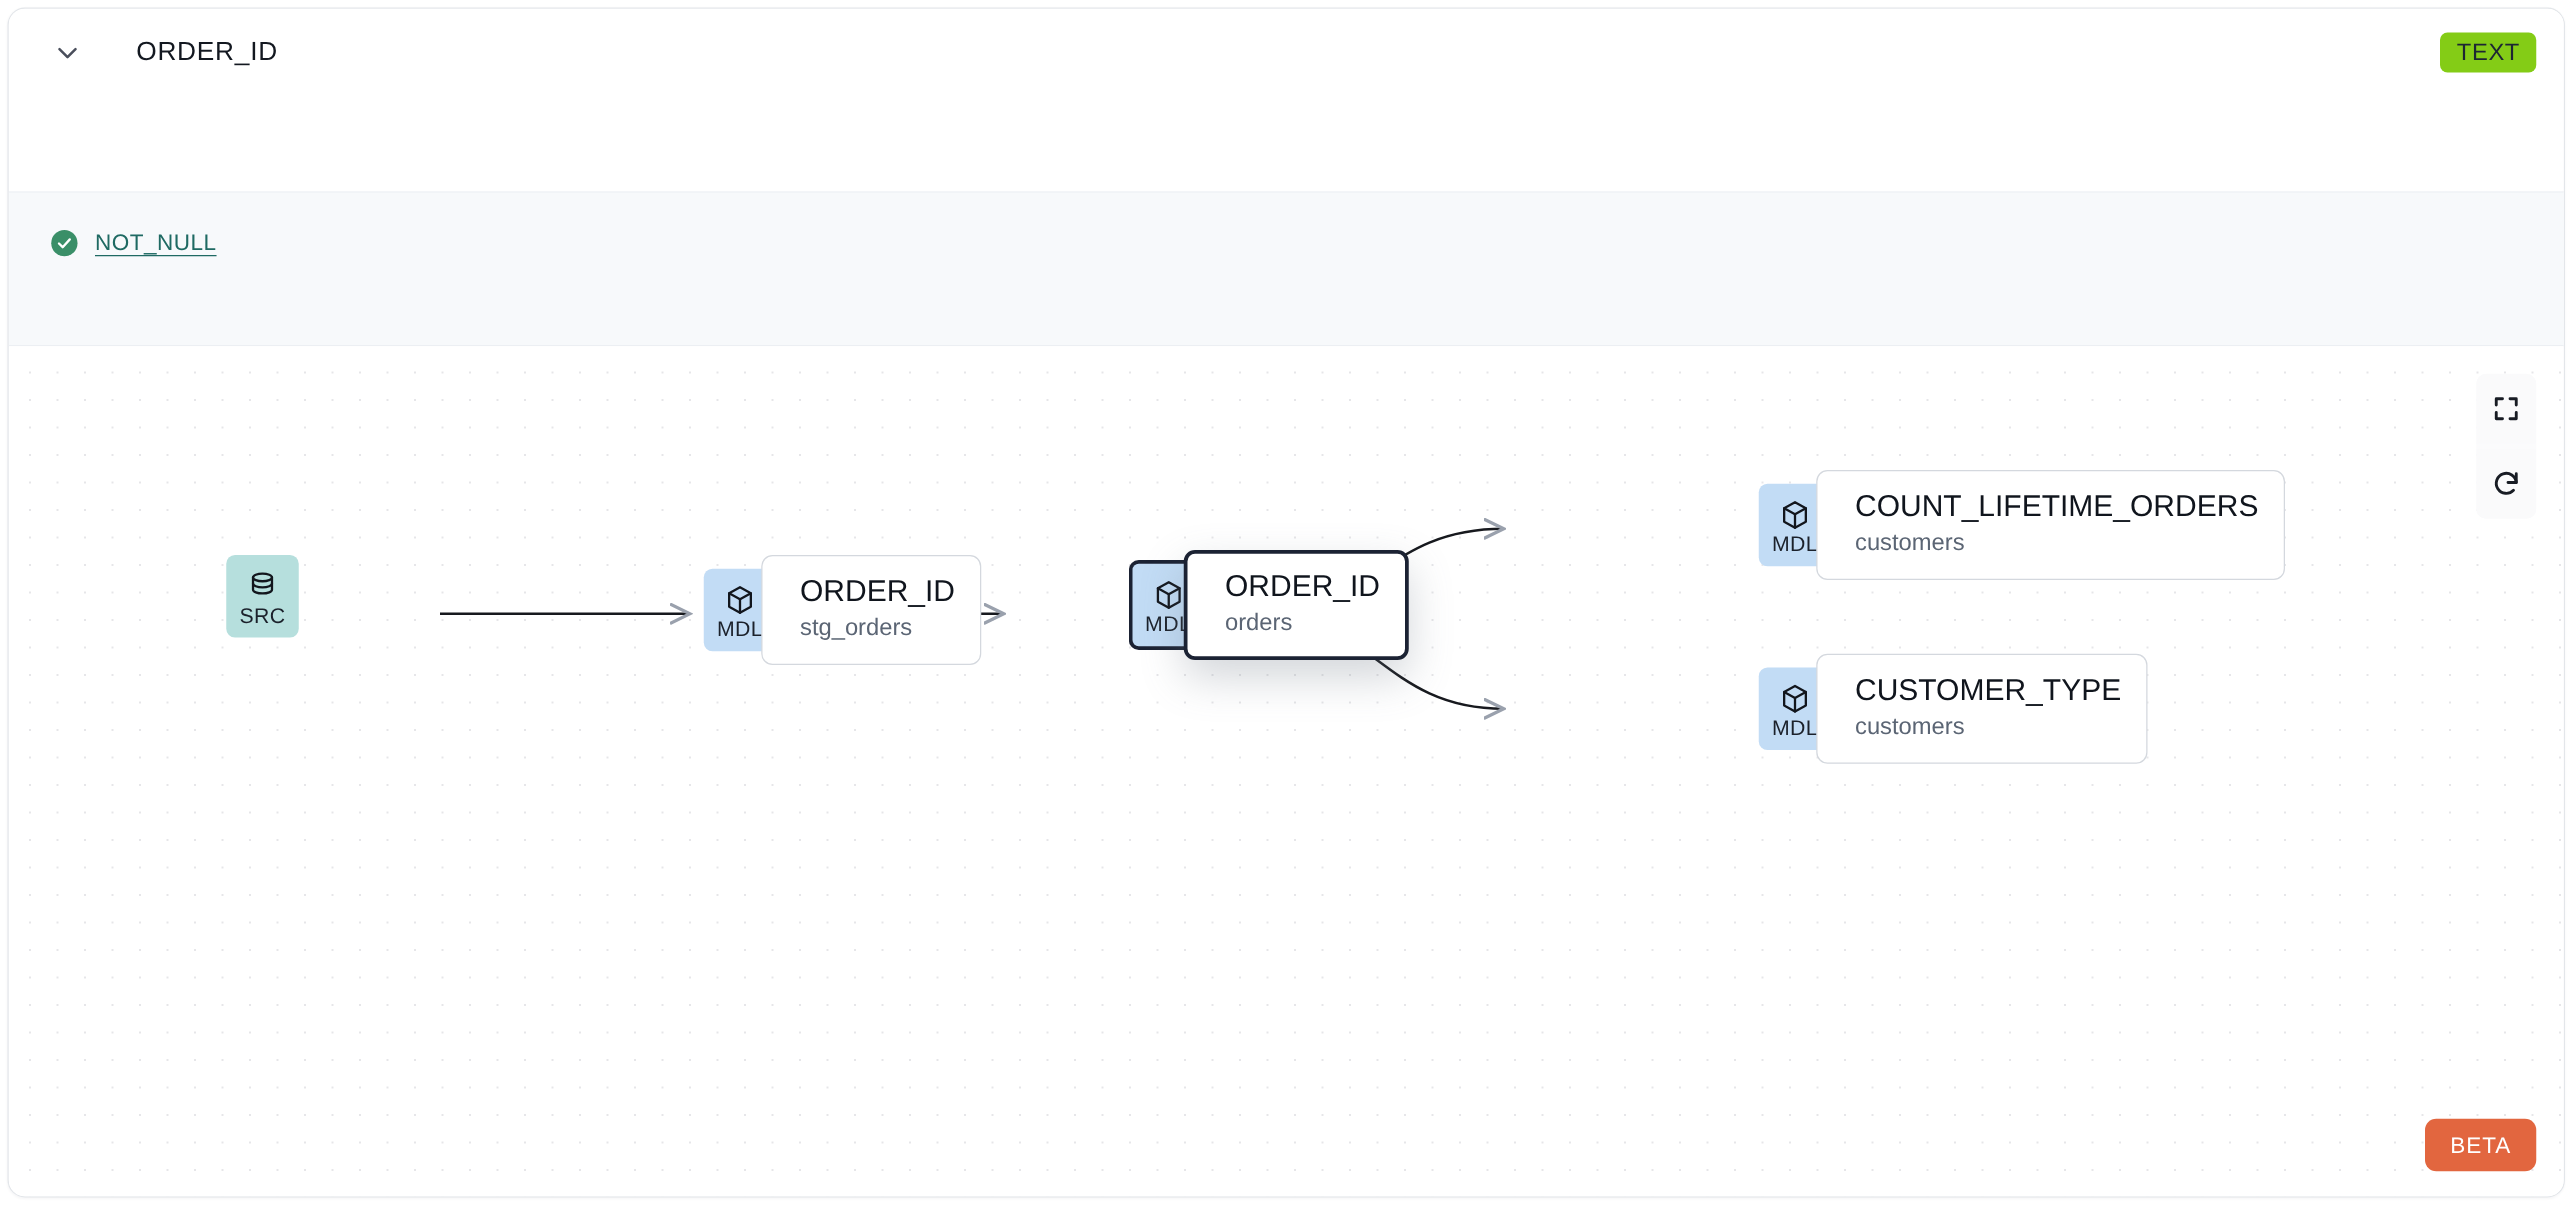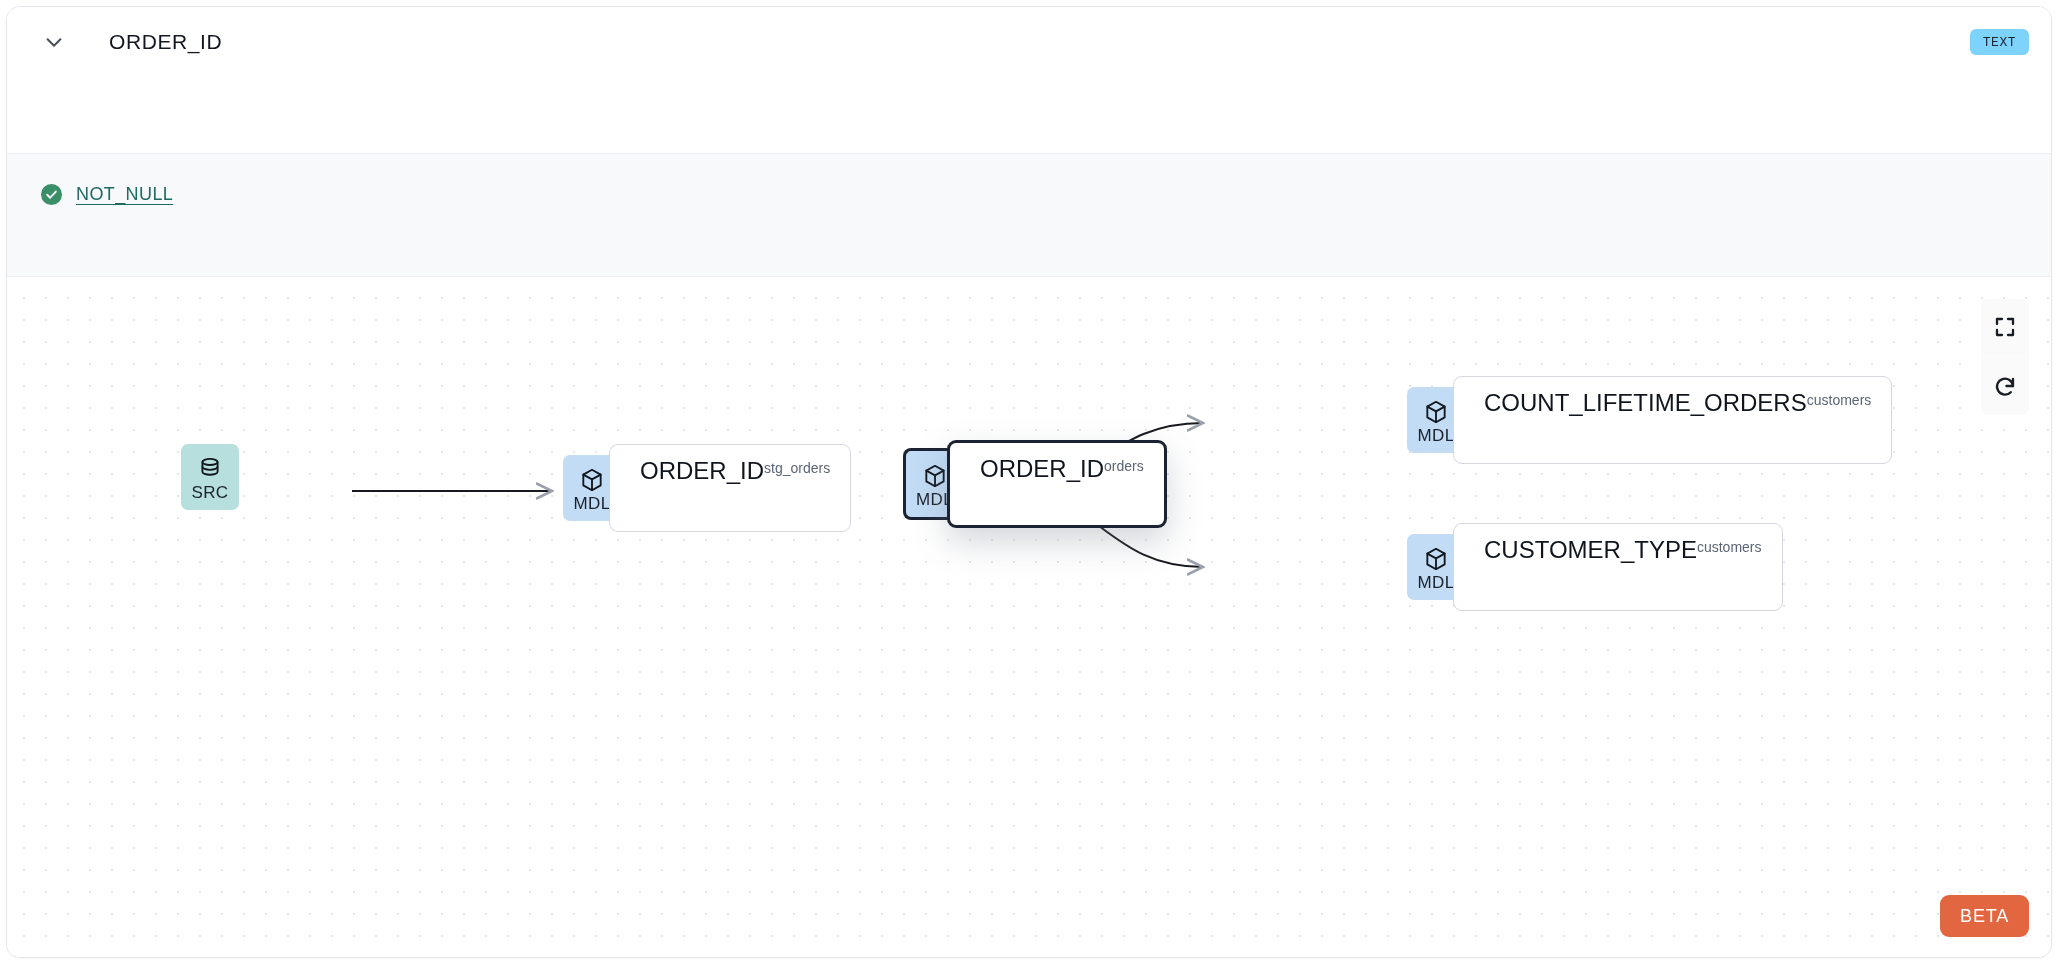--- a/index.html
+++ b/index.html
@@ -44,28 +44,27 @@
   .col-title {
     margin-left: 42px;
     font-size: 21px;
     letter-spacing: .6px;
     color: #131820;
     font-weight: 400;
     white-space: nowrap;
   }
   .type-badge {
     margin-left: auto;
-    background: #7dd3fc;
+    background: #84cc16;
     color: #1d2633;
-    font-size: 13px;
+    font-size: 19px;
     letter-spacing: .5px;
     padding: 7px 13px 6px;
     border-radius: 6px;
     line-height: 1;
-    font-family: Liberation Mono, monospace;
   }
   .desc {
     padding: 0 34px;
     font-size: 21px;
     color: #5a6472;
     line-height: 1.2;
     margin-top: 8px;
   }
 
   
@@ -140,34 +139,34 @@
   .badge.mdl { background: #c2dcf5; }
   .badge svg { display: block; }
 
   .body {
     background: #ffffff;
     border: 1px solid #d4d8de;
     border-radius: 9px;
     margin-left: -12px;
     padding: 12px 20px 13px 30px;
     display: flex;
-    flex-direction: row;
+    flex-direction: column;
     justify-content: center;
     position: relative;
     z-index: 2;
     min-height: 88px;
   }
   .node-name {
     font-size: 24px;
     color: #10151d;
     line-height: 1.18;
     white-space: nowrap;
   }
   .node-sub {
-    font-size: 14px;
+    font-size: 19px;
     color: #5b6574;
     line-height: 1.25;
     margin-top: 3px;
     white-space: nowrap;
   }
 
   
   .node.active .badge {
     border: 3px solid #1b2233;
     border-right: none;

